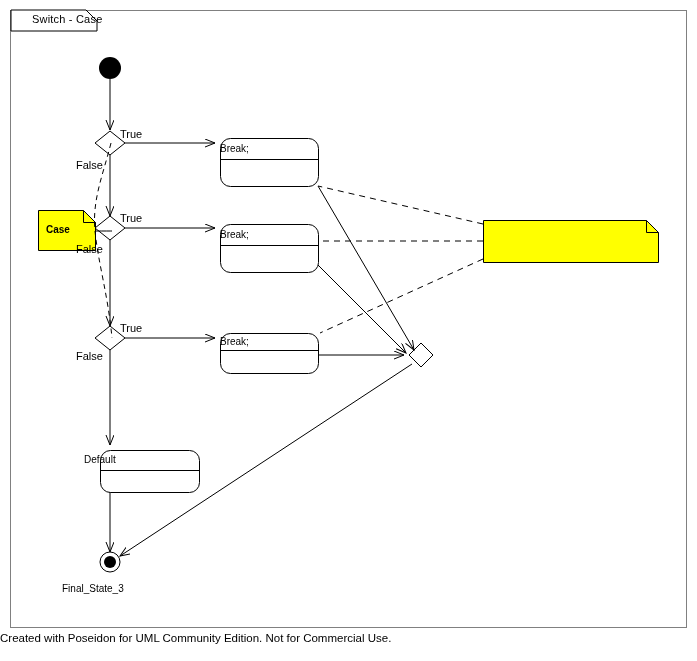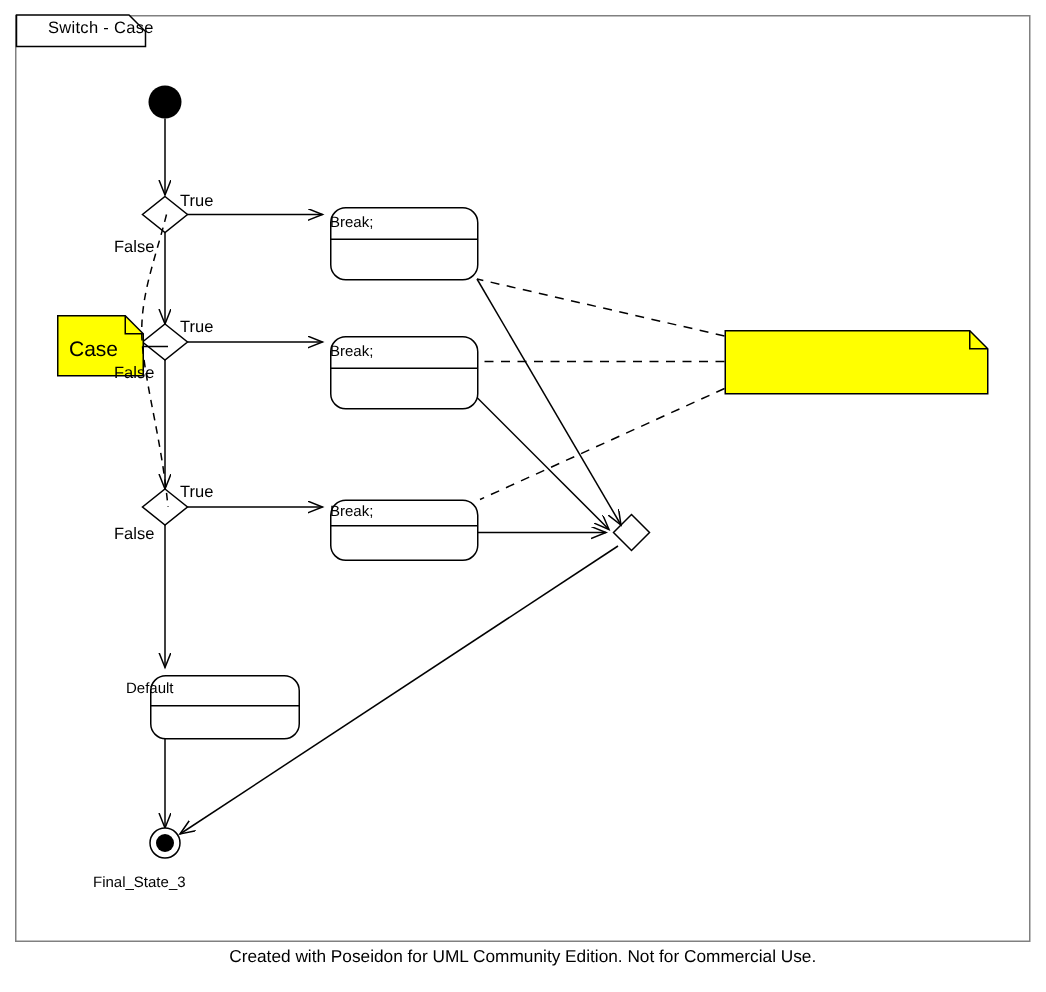--- a/index.html
+++ b/index.html
@@ -42,30 +42,30 @@
   }
   .edge-label {
     position: absolute;
     font-size: 11px;
     color: #000;
     white-space: nowrap;
     text-align: right;
   }
   .note-label {
     position: absolute;
-    font-size: 14px;
+    font-size: 10px;
     color: #000;
     white-space: nowrap;
+    font-weight: bold;
   }
   .caption {
     position: absolute;
     left: 0;
     top: 632px;
     width: 697px;
-    text-align: center;
     font-size: 11.5px;
     color: #000;
   }
 </style>
 </head>
 <body>
 
 <div id="canvas">
 
   <svg id="diagram-svg" width="697" height="661" viewBox="0 0 697 661">

